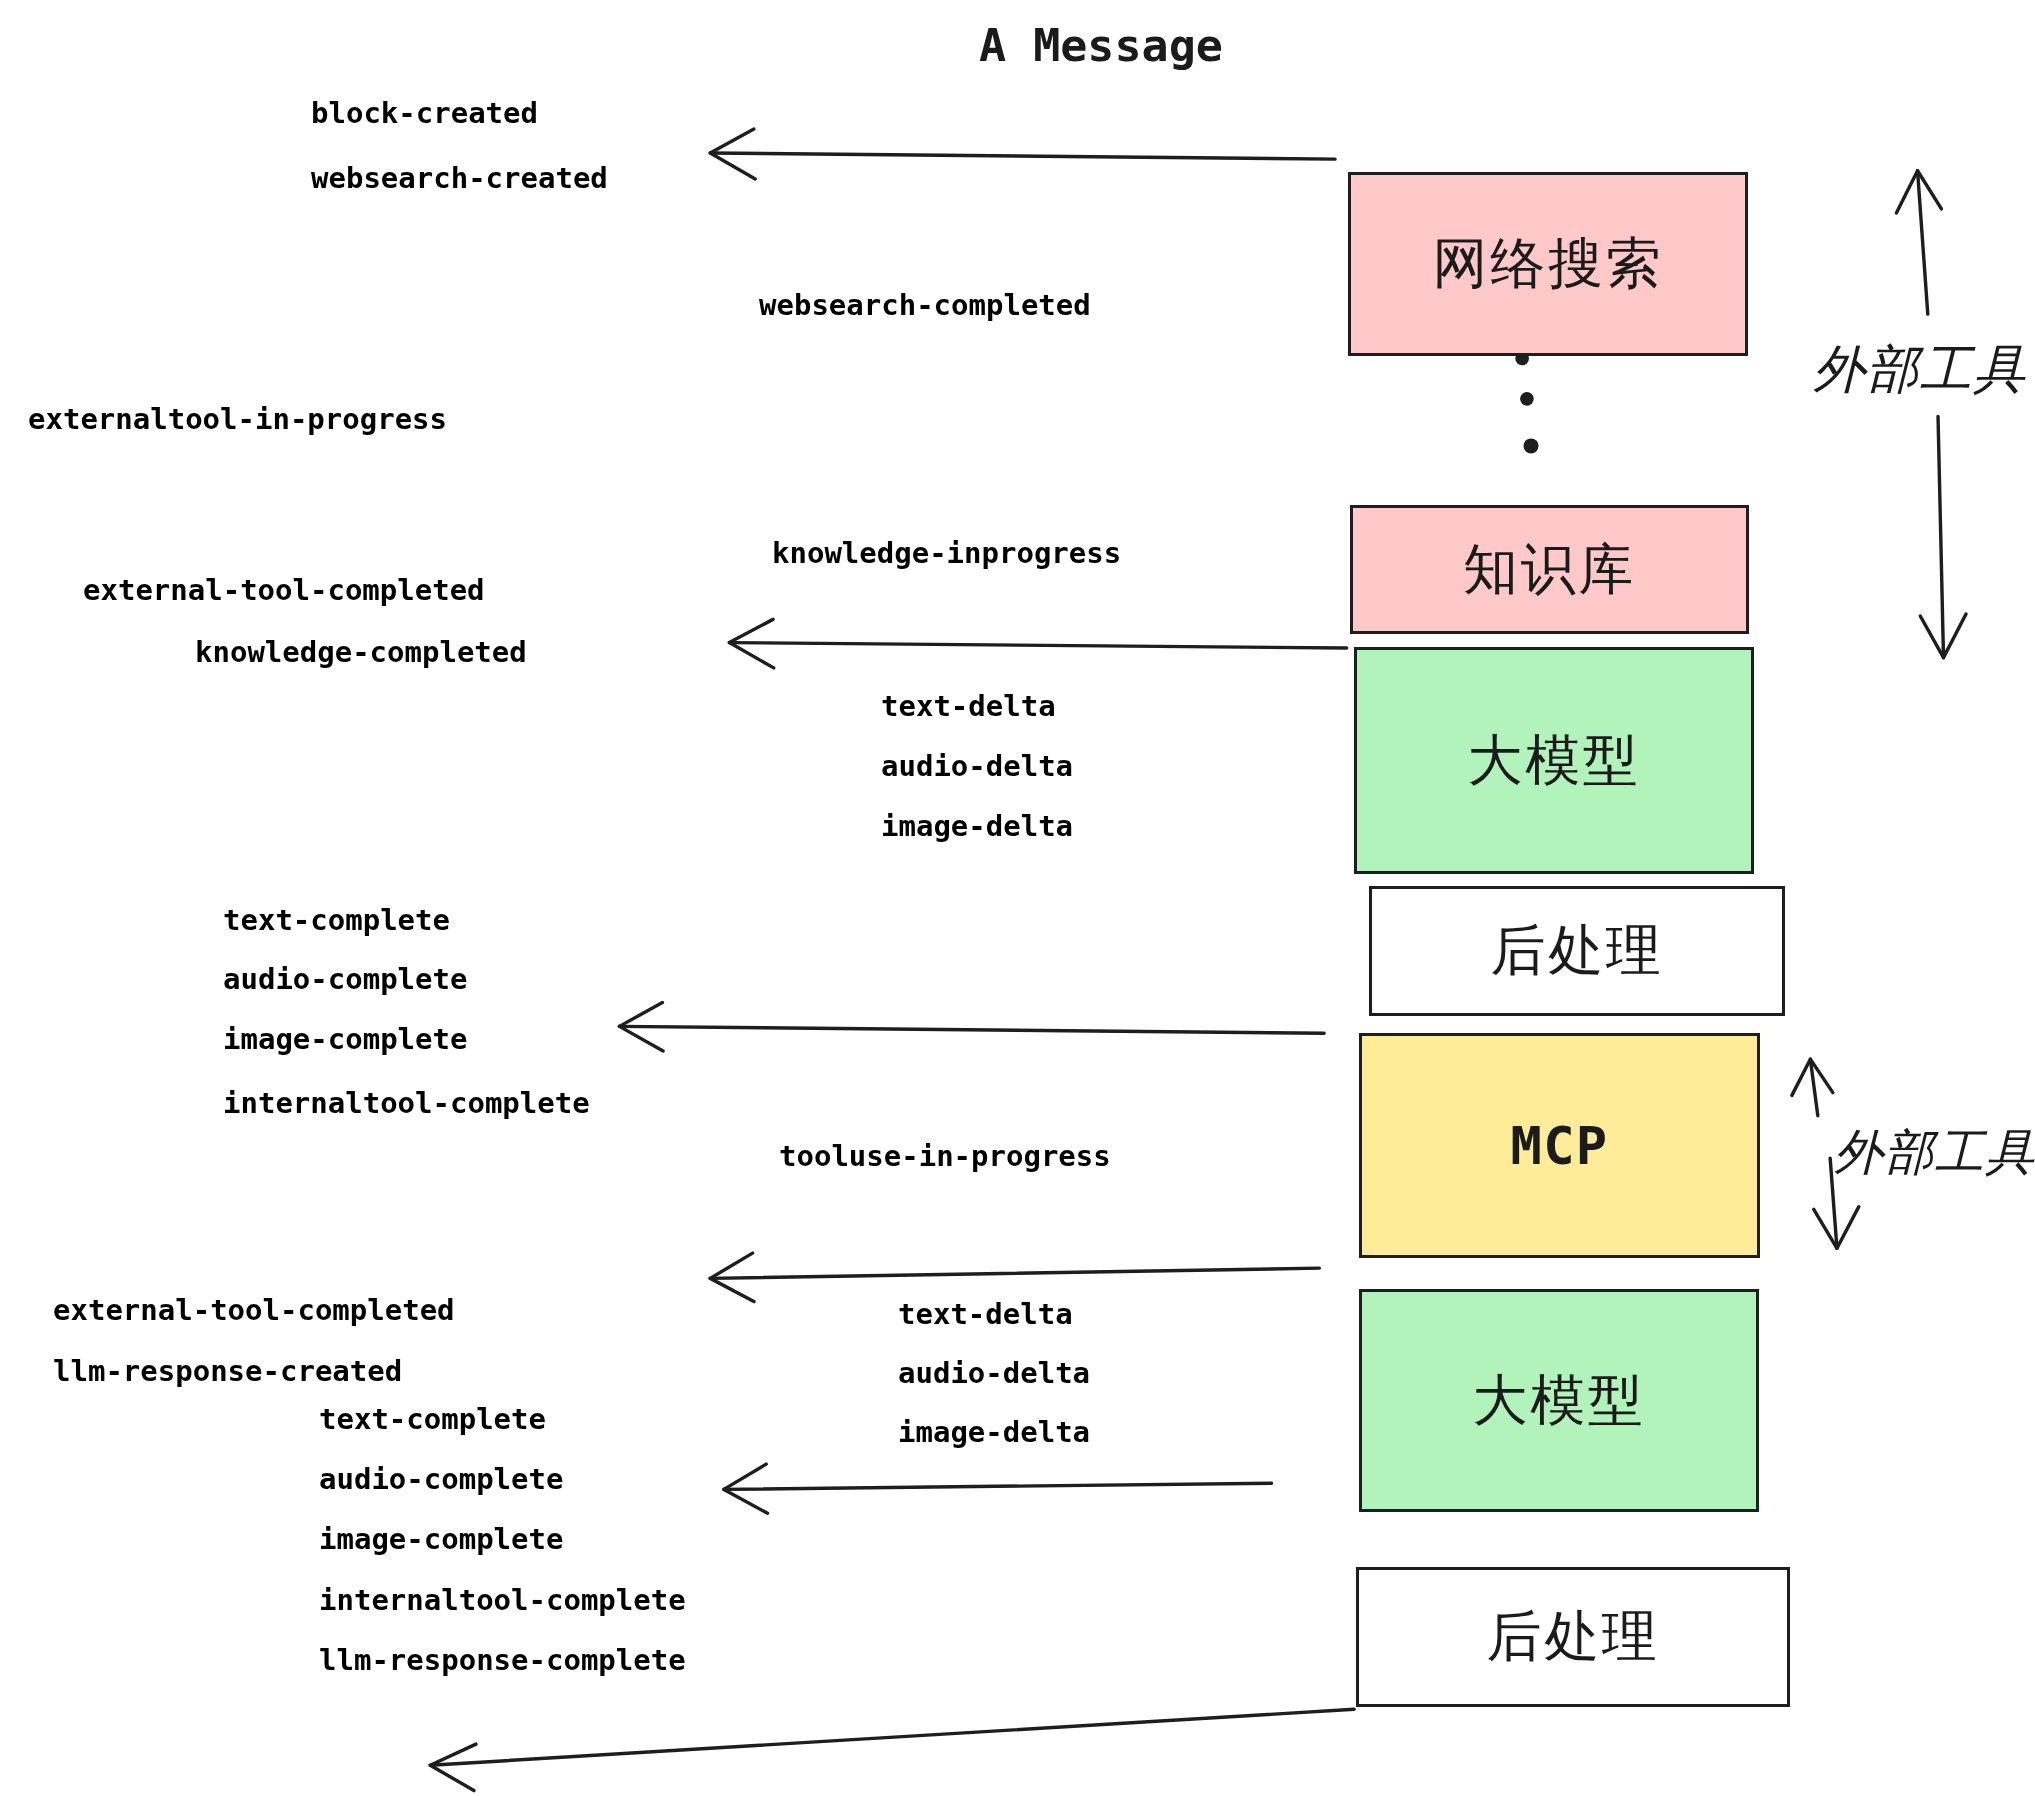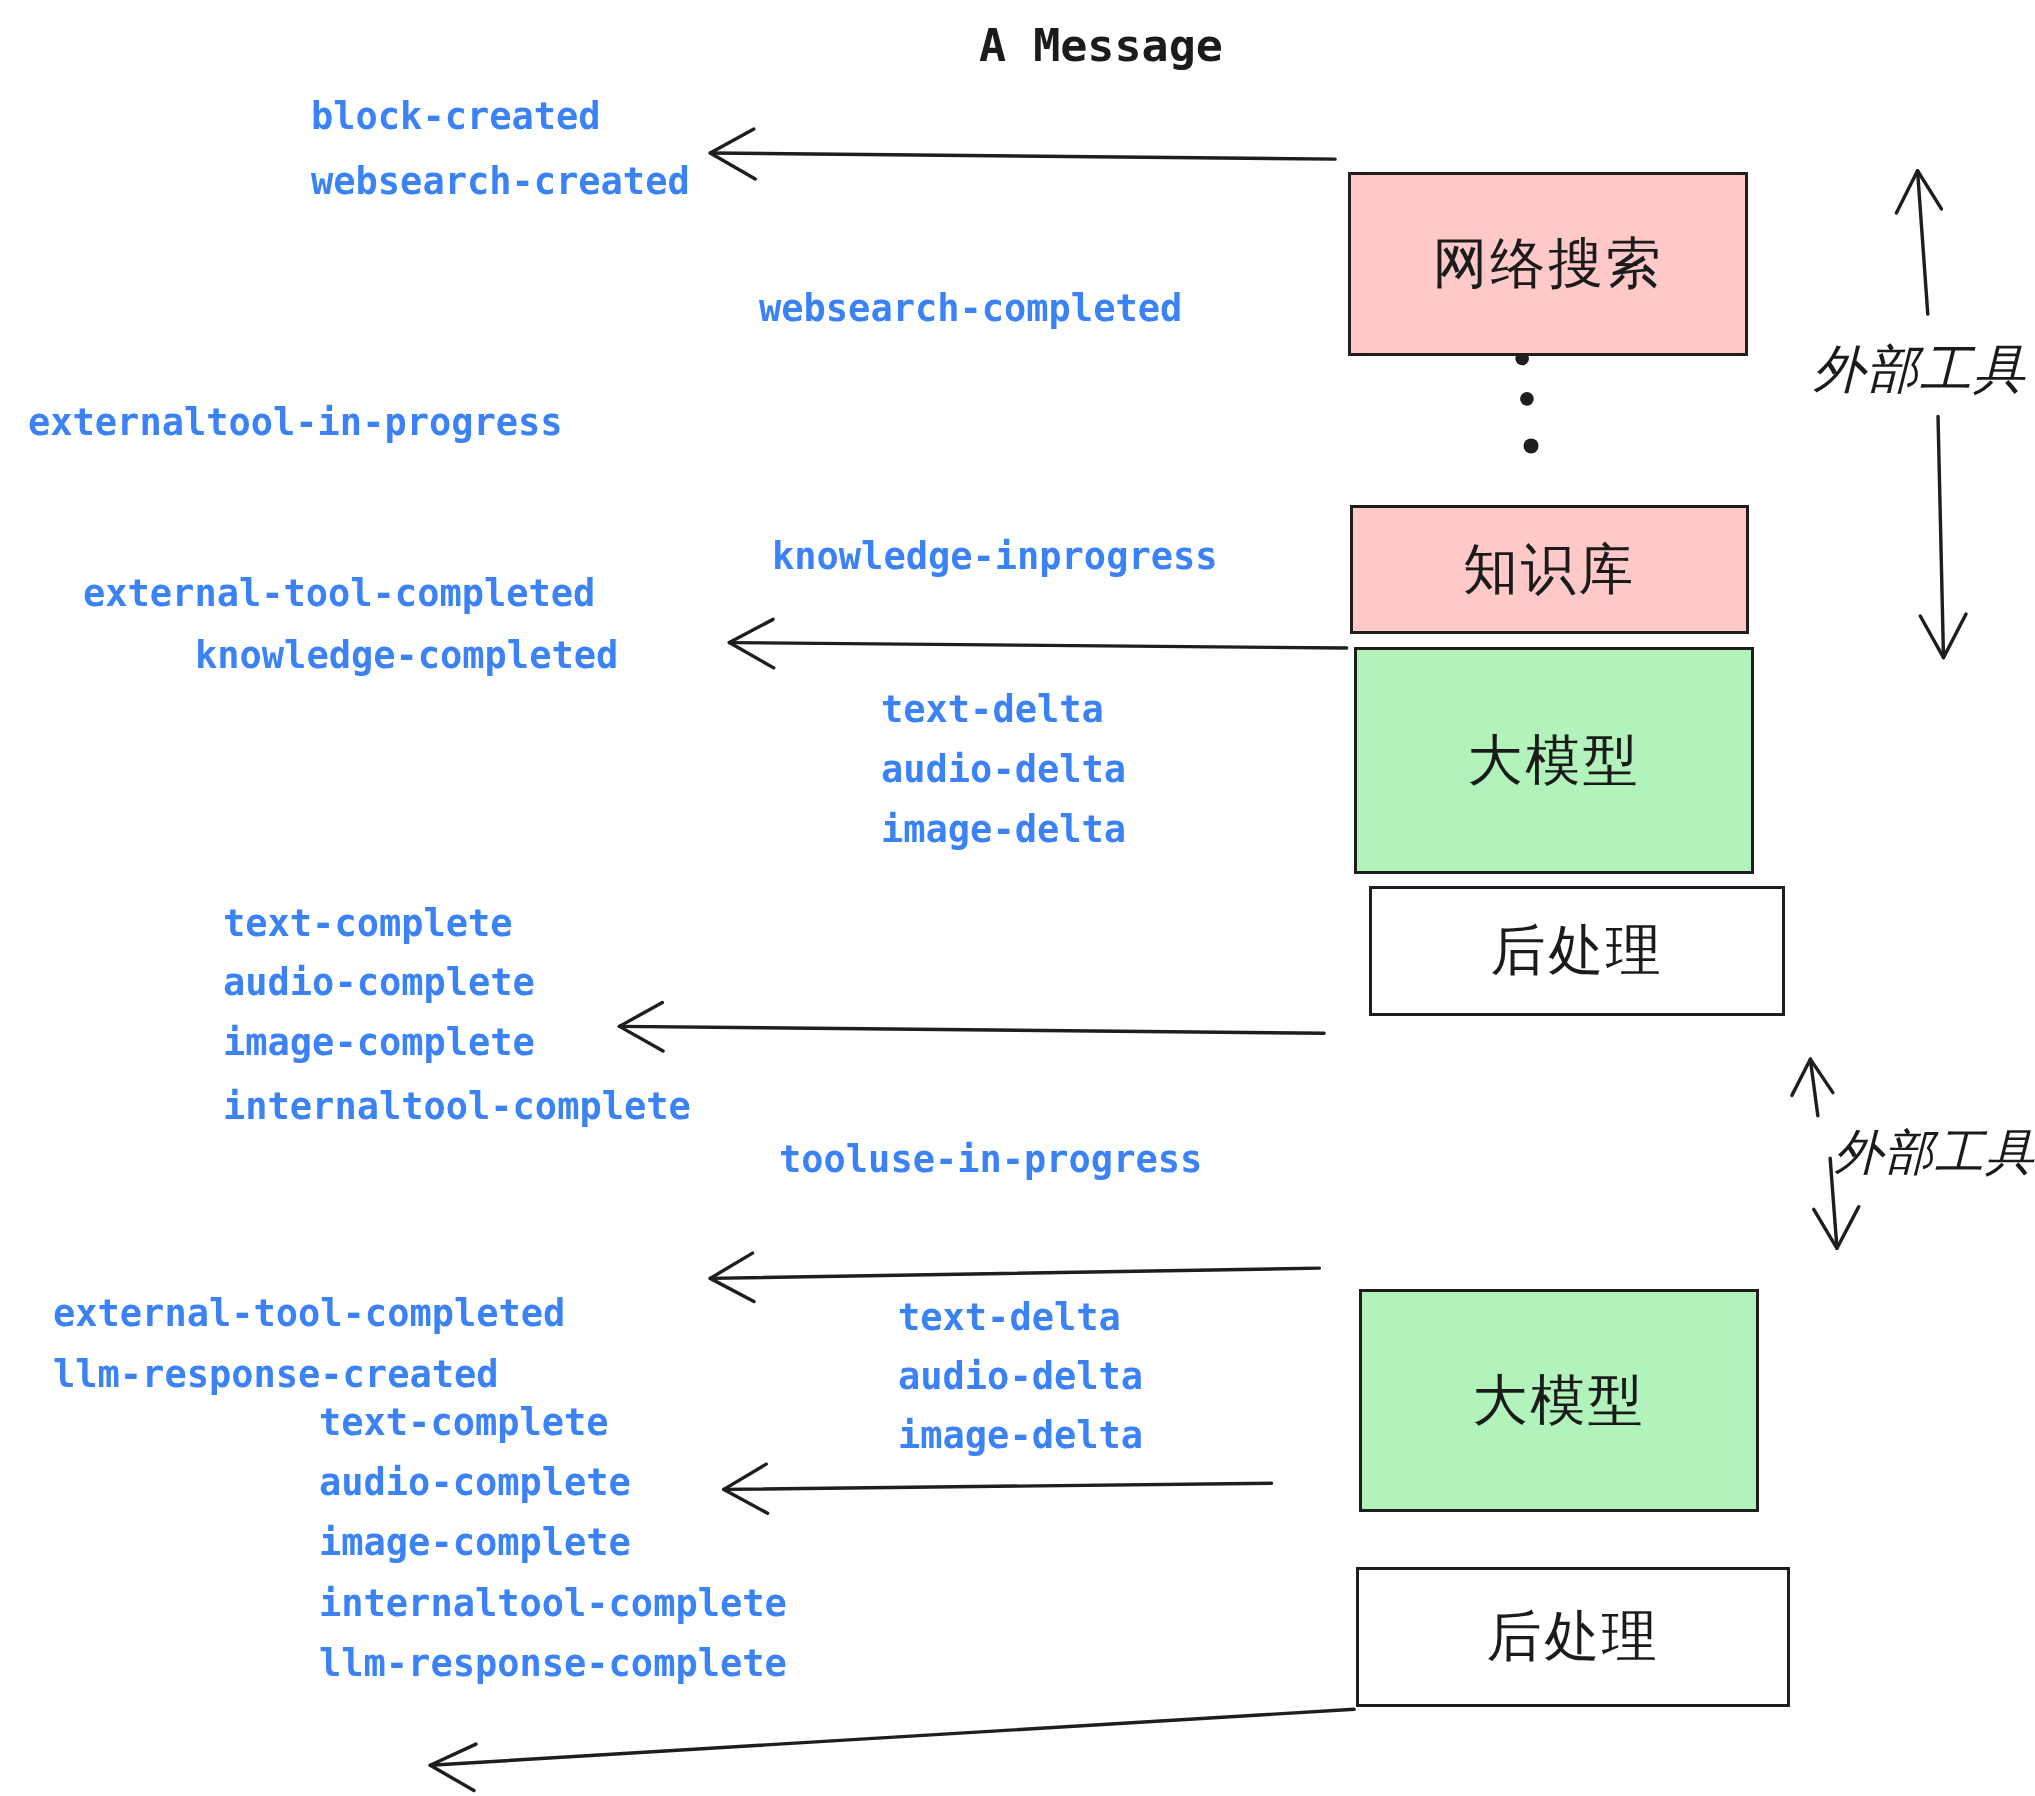--- a/index.html
+++ b/index.html
@@ -2,21 +2,21 @@
 <html style="--pink: #ffc9c9; --green: #b2f2bb; --yellow: #ffec99; --stroke: #1e1e1e;font-size:11px"><head>
 <meta charset="utf-8">
 <style>
   html,body{margin:0;padding:0;background:#ffffff;}
   body{width:2035px;height:1796px;overflow:hidden;
        font-family:"DejaVu Sans Mono","Liberation Mono",monospace;}
   .canvas{position:relative;width:2035px;height:1796px;background:#ffffff;}
   svg.layer{position:absolute;left:0;top:0;width:2035px;height:1796px;}
 
   .evt{position:absolute;font-family:"DejaVu Sans Mono","Liberation Mono",monospace;
-       font-weight:bold;font-size:37px;line-height:1.05;color:#3b82f6;white-space:pre;}
+       font-weight:bold;font-size:29px;line-height:1.05;color:#000000;white-space:pre;}
   .title{position:absolute;font-family:"DejaVu Sans Mono","Liberation Mono",monospace;
        font-weight:bold;font-size:45px;color:#1b1b1b;white-space:pre;}
 
   .box{position:absolute;box-sizing:border-box;border:3.4px solid var(--stroke,#1e1e1e);
        display:flex;align-items:center;justify-content:center;}
   .box .lbl{font-family:"Liberation Sans","DejaVu Sans",sans-serif;font-size:55px;
        color:#1b1b1b;letter-spacing:2.7px;white-space:pre;}
   .box .lbl.mono{font-family:"DejaVu Sans Mono","Liberation Mono",monospace;
        font-weight:bold;font-size:52px;letter-spacing:1.4px;}
   .box.pink{background:var(--pink,#ffc9c9);}
@@ -130,20 +130,23 @@
   </div>
   <div class="box pink" style="left:1350px;top:505px;width:399px;height:129px;">
     <span class="lbl">知识库</span>
   </div>
   <div class="box green" style="left:1354px;top:647px;width:400px;height:227px;">
     <span class="lbl">大模型</span>
   </div>
   <div class="box white" style="left:1369px;top:886px;width:416px;height:130px;">
     <span class="lbl">后处理</span>
   </div>
+  <div class="box yellow" style="left:1359px;top:1033px;width:401px;height:225px;">
+    <span class="lbl mono">MCP</span>
+  </div>
   <div class="box green" style="left:1359px;top:1289px;width:400px;height:223px;">
     <span class="lbl">大模型</span>
   </div>
   <div class="box white" style="left:1356px;top:1567px;width:434px;height:140px;">
     <span class="lbl">后处理</span>
   </div>
 
   <div class="side-label one" style="left:1813px;top:335px;">外部工具</div>
   <div class="side-label two" style="left:1834px;top:1120px;">外部工具</div>
 

